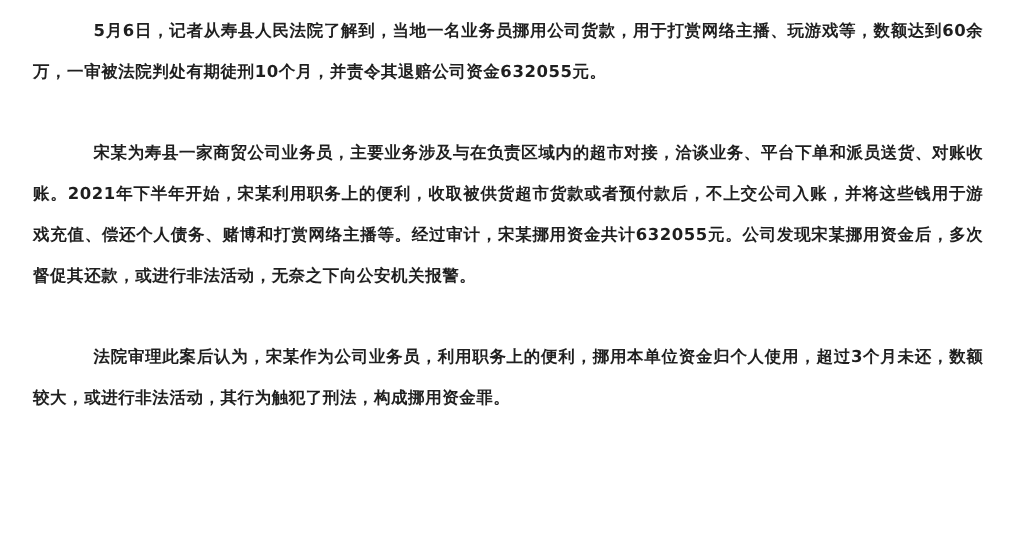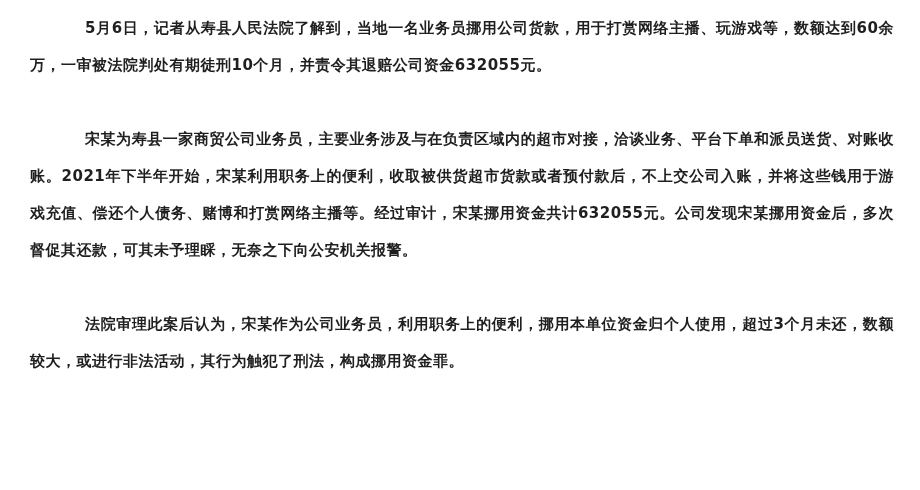--- a/index.html
+++ b/index.html
@@ -31,15 +31,15 @@
   }
   .article p:last-child {
     margin-bottom: 17px;
   }
 </style>
 </head>
 <body>
 
 <div class="article">
   <p>5月6日，记者从寿县人民法院了解到，当地一名业务员挪用公司货款，用于打赏网络主播、玩游戏等，数额达到60余万，一审被法院判处有期徒刑10个月，并责令其退赔公司资金632055元。</p>
-  <p>宋某为寿县一家商贸公司业务员，主要业务涉及与在负责区域内的超市对接，洽谈业务、平台下单和派员送货、对账收账。2021年下半年开始，宋某利用职务上的便利，收取被供货超市货款或者预付款后，不上交公司入账，并将这些钱用于游戏充值、偿还个人债务、赌博和打赏网络主播等。经过审计，宋某挪用资金共计632055元。公司发现宋某挪用资金后，多次督促其还款，可其未予理睬，无奈之下向公安机关报警。</p>
+  <p>宋某为寿县一家商贸公司业务员，主要业务涉及与在负责区域内的超市对接，洽谈业务、平台下单和派员送货、对账收账。2021年下半年开始，宋某利用职务上的便利，收取被供货超市货款或者预付款后，不上交公司入账，并将这些钱用于游戏充值、偿还个人债务、赌博和打赏网络主播等。经过审计，宋某挪用资金共计632055元。公司发现宋某挪用资金后，多次督促其还款，或进行非法活动，无奈之下向公安机关报警。</p>
   <p>法院审理此案后认为，宋某作为公司业务员，利用职务上的便利，挪用本单位资金归个人使用，超过3个月未还，数额较大，或进行非法活动，其行为触犯了刑法，构成挪用资金罪。</p>
 </div>
 
 </body></html>

